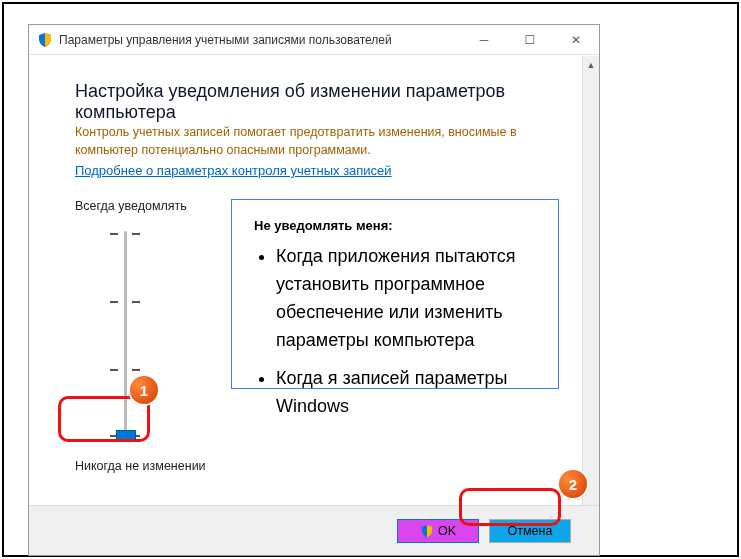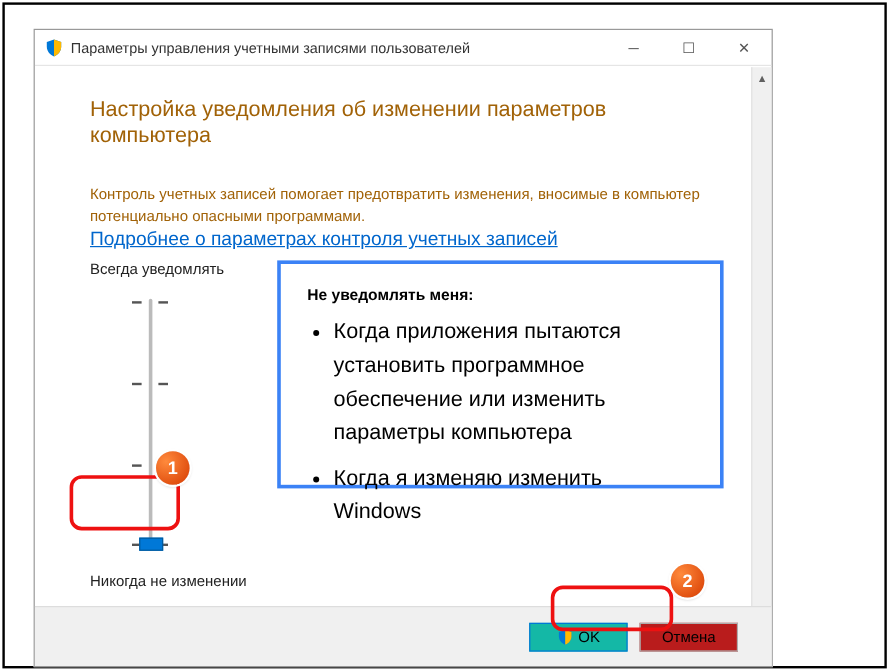--- a/index.html
+++ b/index.html
@@ -1,49 +1,49 @@
 <!DOCTYPE html>
 <html><head>
 <meta charset="utf-8">
 <style>
 *{box-sizing:border-box;margin:0;padding:0;font-family:"Segoe UI",Tahoma,sans-serif}
 body{background:#fff;width:741px;height:559px;position:relative;overflow:hidden}
 .outer{border:2px solid #000;width:737px;height:555px;margin:2px;position:relative;background:#fff}
-.win{border:1px solid #999;position:absolute;left:24px;top:20px;width:616px;height:532px;background:#fff;overflow:hidden}
+.win{border:1px solid #999;position:absolute;left:24px;top:20px;width:572px;height:532px;background:#fff;overflow:hidden}
 .titlebar{height:30px;display:flex;align-items:center;padding:0 8px;border-bottom:1px solid #e5e5e5;font-size:12px;color:#333}
 .titlebar .shield{width:16px;height:16px;margin-right:6px}
 .winbtns{position:absolute;right:0;top:0;display:flex}
 .winbtn{width:46px;height:30px;display:flex;align-items:center;justify-content:center;color:#555;font-size:12px}
 .content{padding:26px 40px 16px 46px;position:relative;height:460px}
-h1{color:#a16207;font-weight:400;font-size:18px;margin-bottom:30px}
+h1{color:#0f172a;font-weight:400;font-size:18px;margin-bottom:0}
 .desc{font-size:12.5px;color:#a16207;line-height:1.45;margin-bottom:2px}
-.link{color:#0066cc;text-decoration:underline;font-size:16px;cursor:pointer}
-.body{display:flex;margin-top:8px;gap:26px}
+.link{color:#0066cc;text-decoration:underline;font-size:13px;cursor:pointer}
+.body{display:flex;margin-top:20px;gap:26px}
 .slidercol{width:130px}
 .toplabel,.botlabel{font-size:12.5px;color:#222;margin-bottom:14px}
 .botlabel{margin-top:14px;white-space:nowrap}
 .track{height:218px;width:60px;position:relative;margin-left:20px}
 .rail{position:absolute;left:29px;top:4px;width:3px;height:210px;background:linear-gradient(#bbb,#bbb);border-radius:2px}
 .tick{position:absolute;left:15px;width:30px;display:flex;justify-content:space-between;font-size:14px;color:#555;line-height:1}
 .tick span{display:inline-block;width:8px;height:2px;background:#555}
 .t0{top:6px}.t1{top:74px}.t2{top:142px}.t3{top:208px}
 .thumb{position:absolute;left:21px;top:203px;width:20px;height:11px;background:#0078d7;border:1px solid #005a9e;cursor:pointer}
 .mark1{position:absolute;border:3px solid #e11;border-radius:10px;left:54px;top:392px;width:92px;height:46px}
 .mark2{position:absolute;border:3px solid #e11;border-radius:10px;left:455px;top:484px;width:102px;height:38px}
 .badge{position:absolute;width:28px;height:28px;border-radius:50%;background:radial-gradient(circle at 30% 30%,#ff8a3c,#d63a00);color:#fff;font-weight:700;display:flex;align-items:center;justify-content:center;font-size:15px;box-shadow:0 0 0 2px #fff,0 1px 3px rgba(0,0,0,.4)}
 .b1{left:126px;top:372px}.b2{left:555px;top:466px}
-.infobox{border:3px solid #3b82f6;flex:1;padding:18px 32px 18px 22px;height:190px}
+.infobox{border:1px solid #3b82f6;flex:1;padding:18px 32px 18px 22px;height:190px}
 .infobox h3{font-size:13px;font-weight:700;margin-bottom:10px}
 .infobox ul{list-style:disc;margin-left:22px;font-size:18px;line-height:1.55}
 .infobox li{margin-bottom:10px}
 .rec{display:flex;align-items:center;gap:10px;margin-top:22px;margin-left:156px;font-size:12.5px}
 .info-icon{width:16px;height:16px}
 .footer{position:absolute;bottom:0;left:0;right:0;border-top:1px solid #ddd;height:50px;display:flex;align-items:center;justify-content:flex-end;padding-right:28px;gap:10px;background:#f0f0f0}
-.btn{min-width:82px;height:24px;border:1px solid #adadad;background:#b91c1c;font-size:12.5px;display:flex;align-items:center;justify-content:center;gap:4px;cursor:pointer}
-.btn.ok{border:1px solid #0078d7;background:#14b8a6}
+.btn{min-width:82px;height:24px;border:1px solid #adadad;background:#0ea5e9;font-size:12.5px;display:flex;align-items:center;justify-content:center;gap:4px;cursor:pointer}
+.btn.ok{border:1px solid #0078d7;background:#d946ef}
 .scrollbar{position:absolute;right:0;top:31px;bottom:0;width:17px;background:#f0f0f0;border-left:1px solid #e0e0e0}
 .sbtn{height:17px;display:flex;align-items:center;justify-content:center;color:#606060;font-size:9px}
 </style>
 </head>
 <body>
 
 <div class="outer">
  <div class="win">
   <div class="titlebar">
     <svg class="shield" viewBox="0 0 16 16">
@@ -94,21 +94,21 @@
           <div class="thumb"></div>
         </div>
         <div class="botlabel">Никогда не изменении</div>
       </div>
 
       <div style="flex:1">
         <div class="infobox">
           <h3>Не уведомлять меня:</h3>
           <ul>
             <li>Когда приложения пытаются установить программное обеспечение или изменить параметры компьютера</li>
-            <li>Когда я изменяю изменить Windows</li>
+            <li>Когда я записей параметры Windows</li>
           </ul>
         </div>
       </div>
     </div>
 
     <div class="rec">
       <svg class="info-icon" viewBox="0 0 16 16">
             <circle cx="8" cy="8" r="7" fill="#0078d7"></circle>
             <text x="8" y="12" text-anchor="middle" fill="#fff" font-size="11" font-family="Georgia" font-style="italic">i</text>
           </svg>

